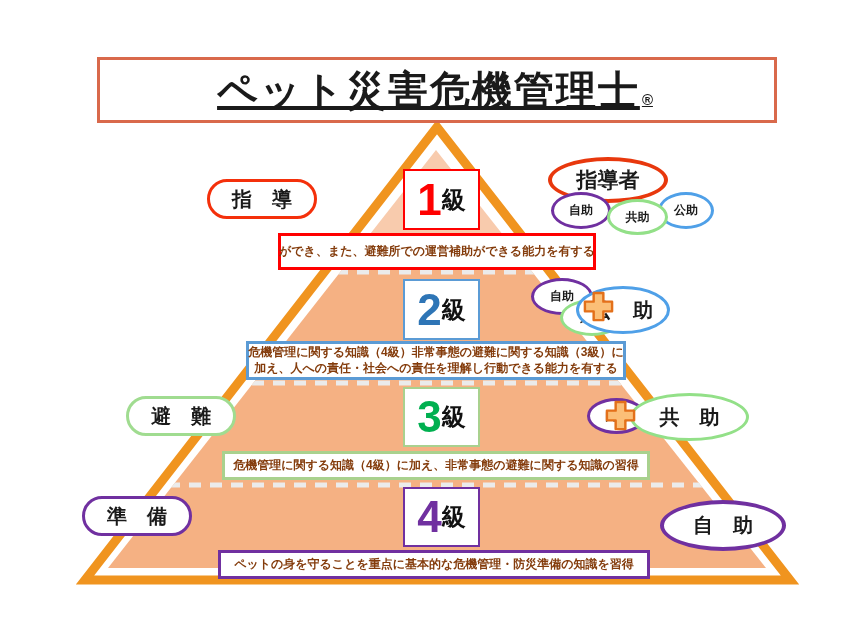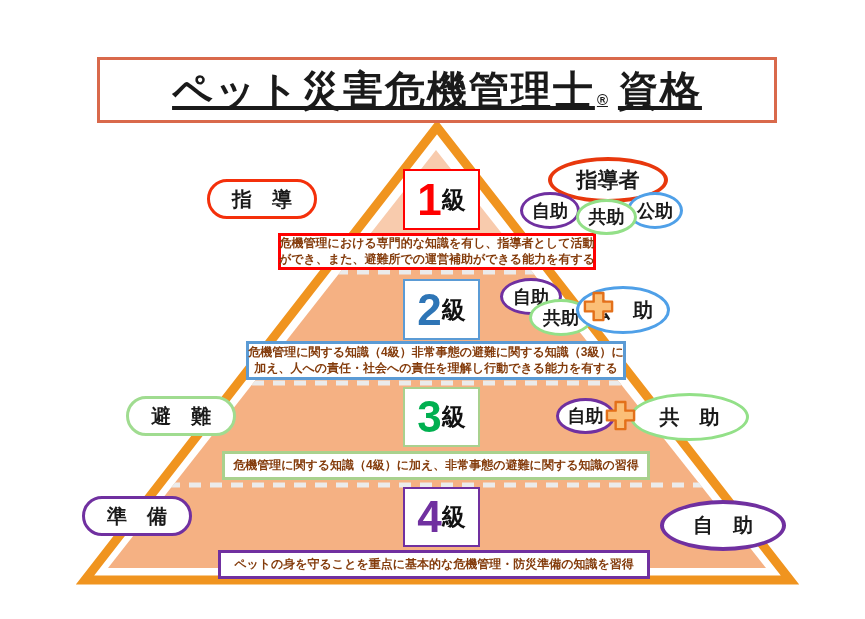--- a/index.html
+++ b/index.html
@@ -38,21 +38,21 @@
   .stadium{width:104px;height:34px;background:#fff;border:3px solid;border-radius:21px;
     display:flex;align-items:center;justify-content:center;font-size:20px;font-weight:600;color:#1a1a1a;}
   #s1{left:207px;top:179px;border-color:#F4300B;}
   #s2{left:172px;top:285px;border-color:#5B9BD5;}
   #s3{left:126px;top:396px;border-color:#A0DC90;}
   #s4{left:82px;top:496px;border-color:#7030A0;}
 
   
   .ellipse{background:#fff;border-radius:50%;display:flex;align-items:center;
     justify-content:center;color:#1a1a1a;}
-  .ellipse.small{font-size:18px;font-weight:600;border-width:3px;border-style:solid;}
+  .ellipse.small{font-size:12px;font-weight:600;border-width:3px;border-style:solid;margin-left:31px;}
   .ellipse.large{font-size:20px;font-weight:600;border-width:3px;border-style:solid;}
   #leader{left:548px;top:157px;width:112px;height:38px;border:4px solid #E8380D;
     font-size:21px;font-weight:600;}
   #r1-self{left:520px;top:192px;width:54px;height:31px;border-color:#7030A0;}
   #r1-public{left:627px;top:192px;width:50px;height:31px;border-color:#4FA0E8;}
   #r1-mutual{left:576px;top:199px;width:55px;height:30px;border-color:#93E088;}
   #r2-self{left:500px;top:278px;width:56px;height:31px;border-color:#7030A0;}
   #r2-mutual{left:529px;top:299px;width:58px;height:31px;border-color:#93E088;}
   #r2-public{left:576px;top:286px;width:88px;height:42px;border-color:#4FA0E8;}
   #r3-self{left:556px;top:398px;width:53px;height:30px;border-color:#7030A0;}
@@ -79,42 +79,40 @@
       <line x1="0" y1="272" x2="865" y2="272" stroke="#EBEBEB" stroke-width="5" stroke-dasharray="12 9"></line>
       <line x1="0" y1="383" x2="865" y2="383" stroke="#EBEBEB" stroke-width="5" stroke-dasharray="12 9"></line>
       <line x1="0" y1="485" x2="865" y2="485" stroke="#EBEBEB" stroke-width="5" stroke-dasharray="12 9"></line>
     </g>
     <polygon points="437,127 85,580 790,580" fill="none" stroke="#F0941F" stroke-width="9"></polygon>
   </svg>
 
   <div class="abs title-box">
     <span>ペット災害危機管理士</span>
       <span class="reg">®</span>
-      <span class="suffix">資格</span>
   </div>
 
   <div class="abs grade-box" id="g1">
     <span class="grade-num">1</span>
       <span class="grade-unit">級</span>
   </div>
   <div class="abs grade-box" id="g2">
     <span class="grade-num">2</span>
       <span class="grade-unit">級</span>
   </div>
   <div class="abs grade-box" id="g3">
     <span class="grade-num">3</span>
       <span class="grade-unit">級</span>
   </div>
   <div class="abs grade-box" id="g4">
     <span class="grade-num">4</span>
       <span class="grade-unit">級</span>
   </div>
 
   <div class="abs bar" id="bar1">
-    <div>危機管理における専門的な知識を有し、指導者として活動</div>
     <div>ができ、また、避難所での運営補助ができる能力を有する</div>
   </div>
   <div class="abs bar" id="bar2">
     <div>危機管理に関する知識（4級）非常事態の避難に関する知識（3級）に</div>
     <div>加え、人への責任・社会への責任を理解し行動できる能力を有する</div>
   </div>
   <div class="abs bar" id="bar3">
     <div>危機管理に関する知識（4級）に加え、非常事態の避難に関する知識の習得</div>
   </div>
   <div class="abs bar" id="bar4">

